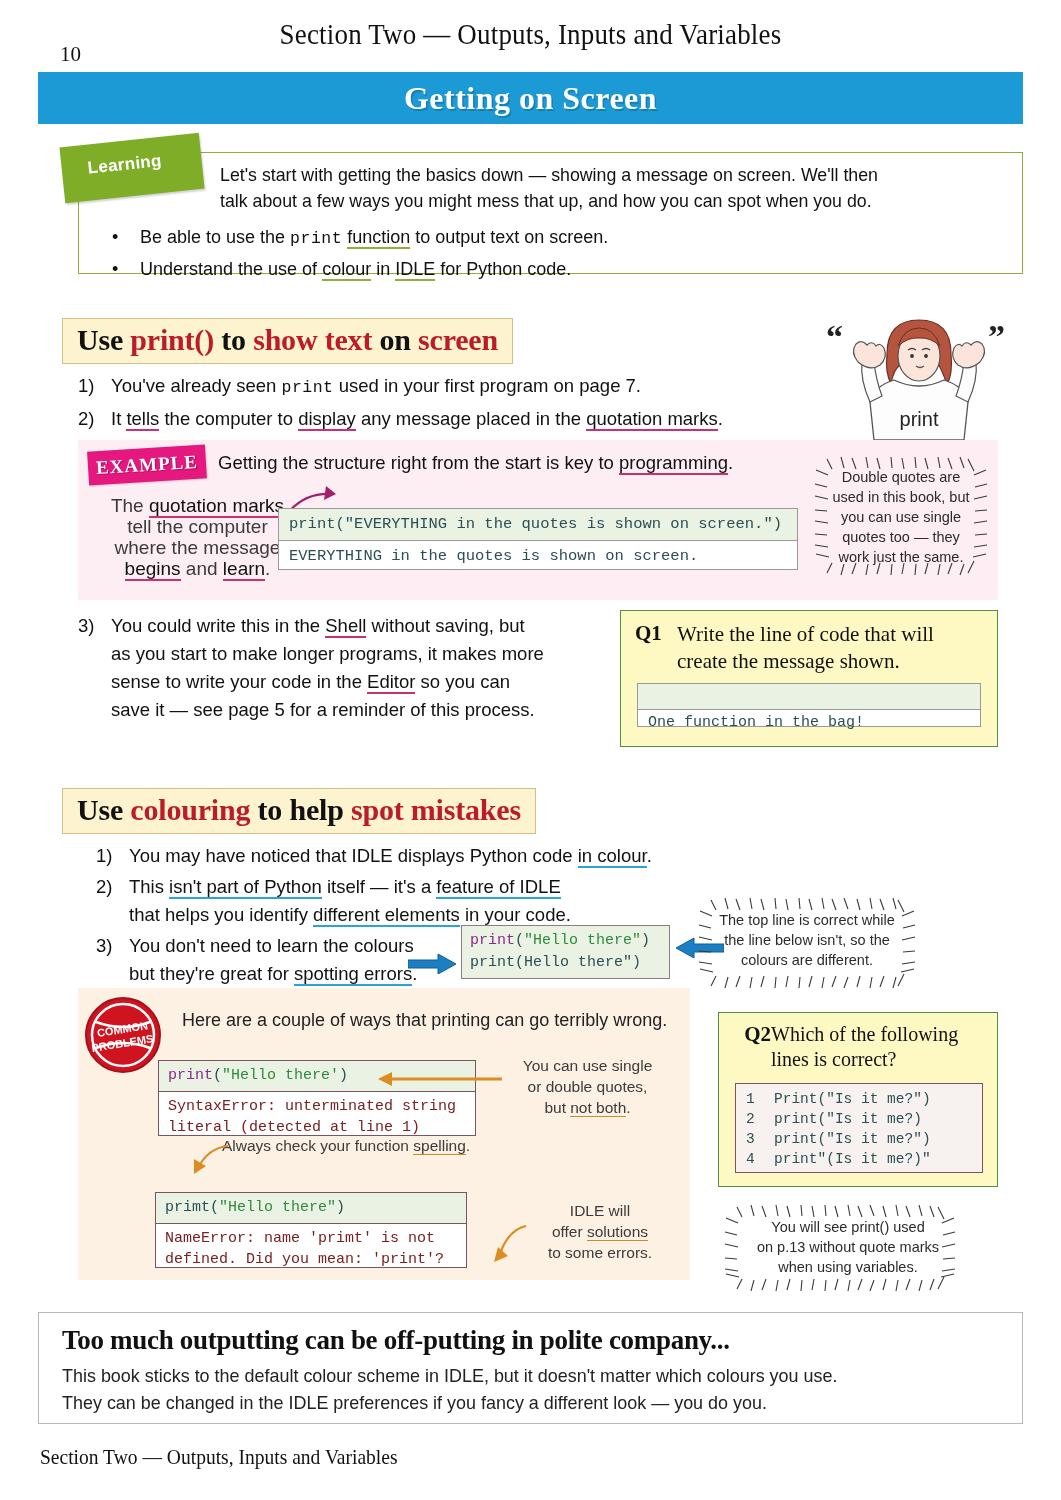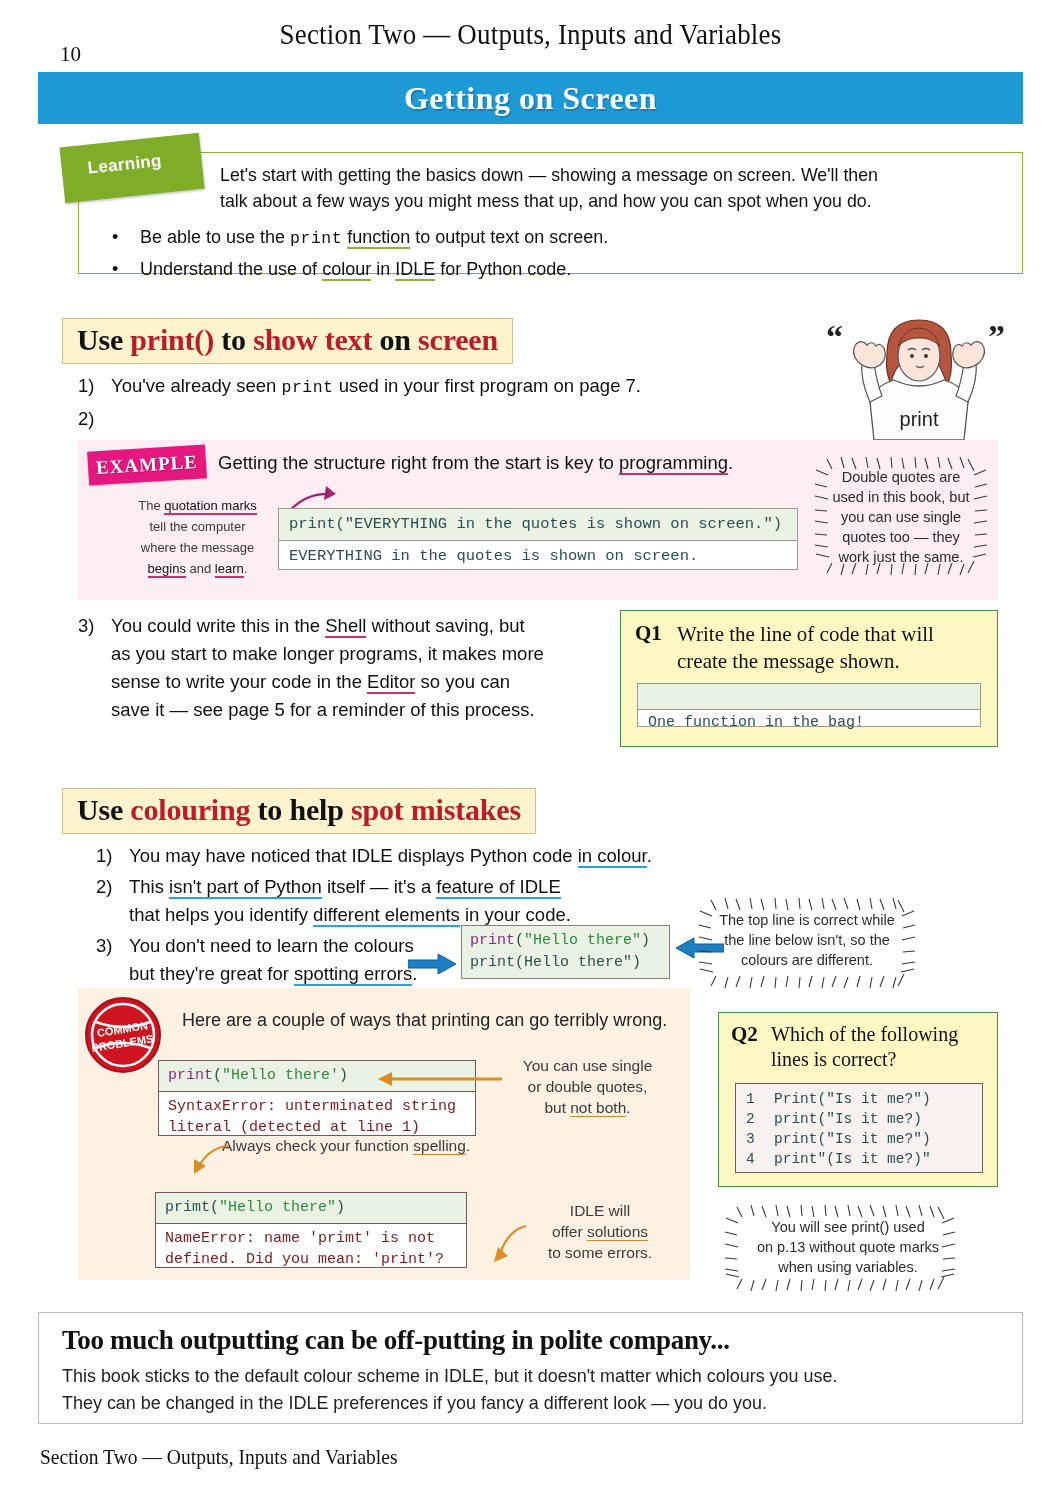--- a/index.html
+++ b/index.html
@@ -55,21 +55,21 @@
 
   
   .ex-panel{position:absolute;left:78px;top:440px;width:920px;height:160px;background:#fceef3;}
   .ex-badge{position:absolute;left:88px;top:448px;width:118px;height:34px;
     background:#e4187e;transform:rotate(-3.5deg);box-shadow:1px 1px 2px rgba(0,0,0,.15);}
   .ex-badge span{display:block;text-align:center;line-height:34px;color:#fff;
     font-family:"Liberation Serif",serif;font-weight:bold;font-size:19px;letter-spacing:1px;
     text-shadow:1px 1px 0 rgba(0,0,0,.25);}
   .ex-lead{position:absolute;left:218px;top:452px;font-size:18.5px;}
   .ex-note{position:absolute;left:105px;top:495px;width:185px;text-align:center;
-    font-size:13px;line-height:21px;color:#3b3b3b;}
+    font-size:19px;line-height:21px;color:#3b3b3b;}
 
   .codebox{position:absolute;border:1px solid #9a9a9a;box-sizing:border-box;background:#fff;}
   .codeline{font-family:"Liberation Mono",monospace;box-sizing:border-box;
     white-space:pre;color:#2b4f53;}
   .shaded{background:#eaf2e4;}
 
   
   .sticky{position:absolute;text-align:center;color:#2b2b2b;
     font-size:14.5px;line-height:20px;}
   .sticky .inner{position:relative;z-index:2;padding:8px 16px;}
@@ -172,20 +172,21 @@
     </svg>
   </div>
 
   <div class="nlist" style="left:78px;top:372px;width:720px;">
     <div class="row">
       <div class="num">1)</div>
       <div><span>You've already seen </span><span class="mono">print</span><span> used in your first program on page 7.</span></div>
     </div>
     <div class="row">
       <div class="num">2)</div>
+      <div><span>It </span><u class="pnk">tells</u><span> the computer to </span><u class="pnk">display</u><span> any message placed in the </span><u class="pnk">quotation marks</u><span>.</span></div>
     </div>
   </div>
 
   <div class="ex-panel"></div>
   <div class="ex-badge">
     <span>EXAMPLE</span>
   </div>
   <div class="ex-lead">
     <span>Getting the structure right from the start is key to </span><u class="pnk">programming</u><span>.</span>
   </div>
@@ -350,21 +351,21 @@
     <path d="M34 40 l4 -15 l10 9 z" fill="#dd8c21"></path>
   </svg>
   <div class="cp-ann" style="left:520px;top:1200px;width:160px;">
     <div>IDLE will</div>
     <div><span>offer </span><u class="org">solutions</u></div>
     <div>to some errors.</div>
   </div>
 
   <div class="qbox" style="left:718px;top:1012px;width:280px;height:175px;">
     <div style="display:flex;padding:9px 10px 0 12px;">
-      <div class="qlbl" style="width:40px;flex:0 0 40px;">Q2</div>
+      <div class="qlbl" style="width:40px;flex:0 0 40px;text-align:right;">Q2</div>
       <div class="qtxt" style="font-size:20px;line-height:25px;">
         <div>Which of the following</div>
         <div>lines is correct?</div>
       </div>
     </div>
     <div style="position:absolute;left:16px;top:70px;width:248px;height:90px;background:#f7f2f0;border:1px solid #7a5560;box-sizing:border-box;padding:5px 0 0 0;">
       <div style="display:flex;font-family:'Liberation Mono',monospace;font-size:14.5px;line-height:20px;color:#2b4f53;padding-left:10px;">
         <span style="width:28px;flex:0 0 28px;">1</span>
         <span style="white-space:pre;">Print("Is it me?")</span>
       </div>

